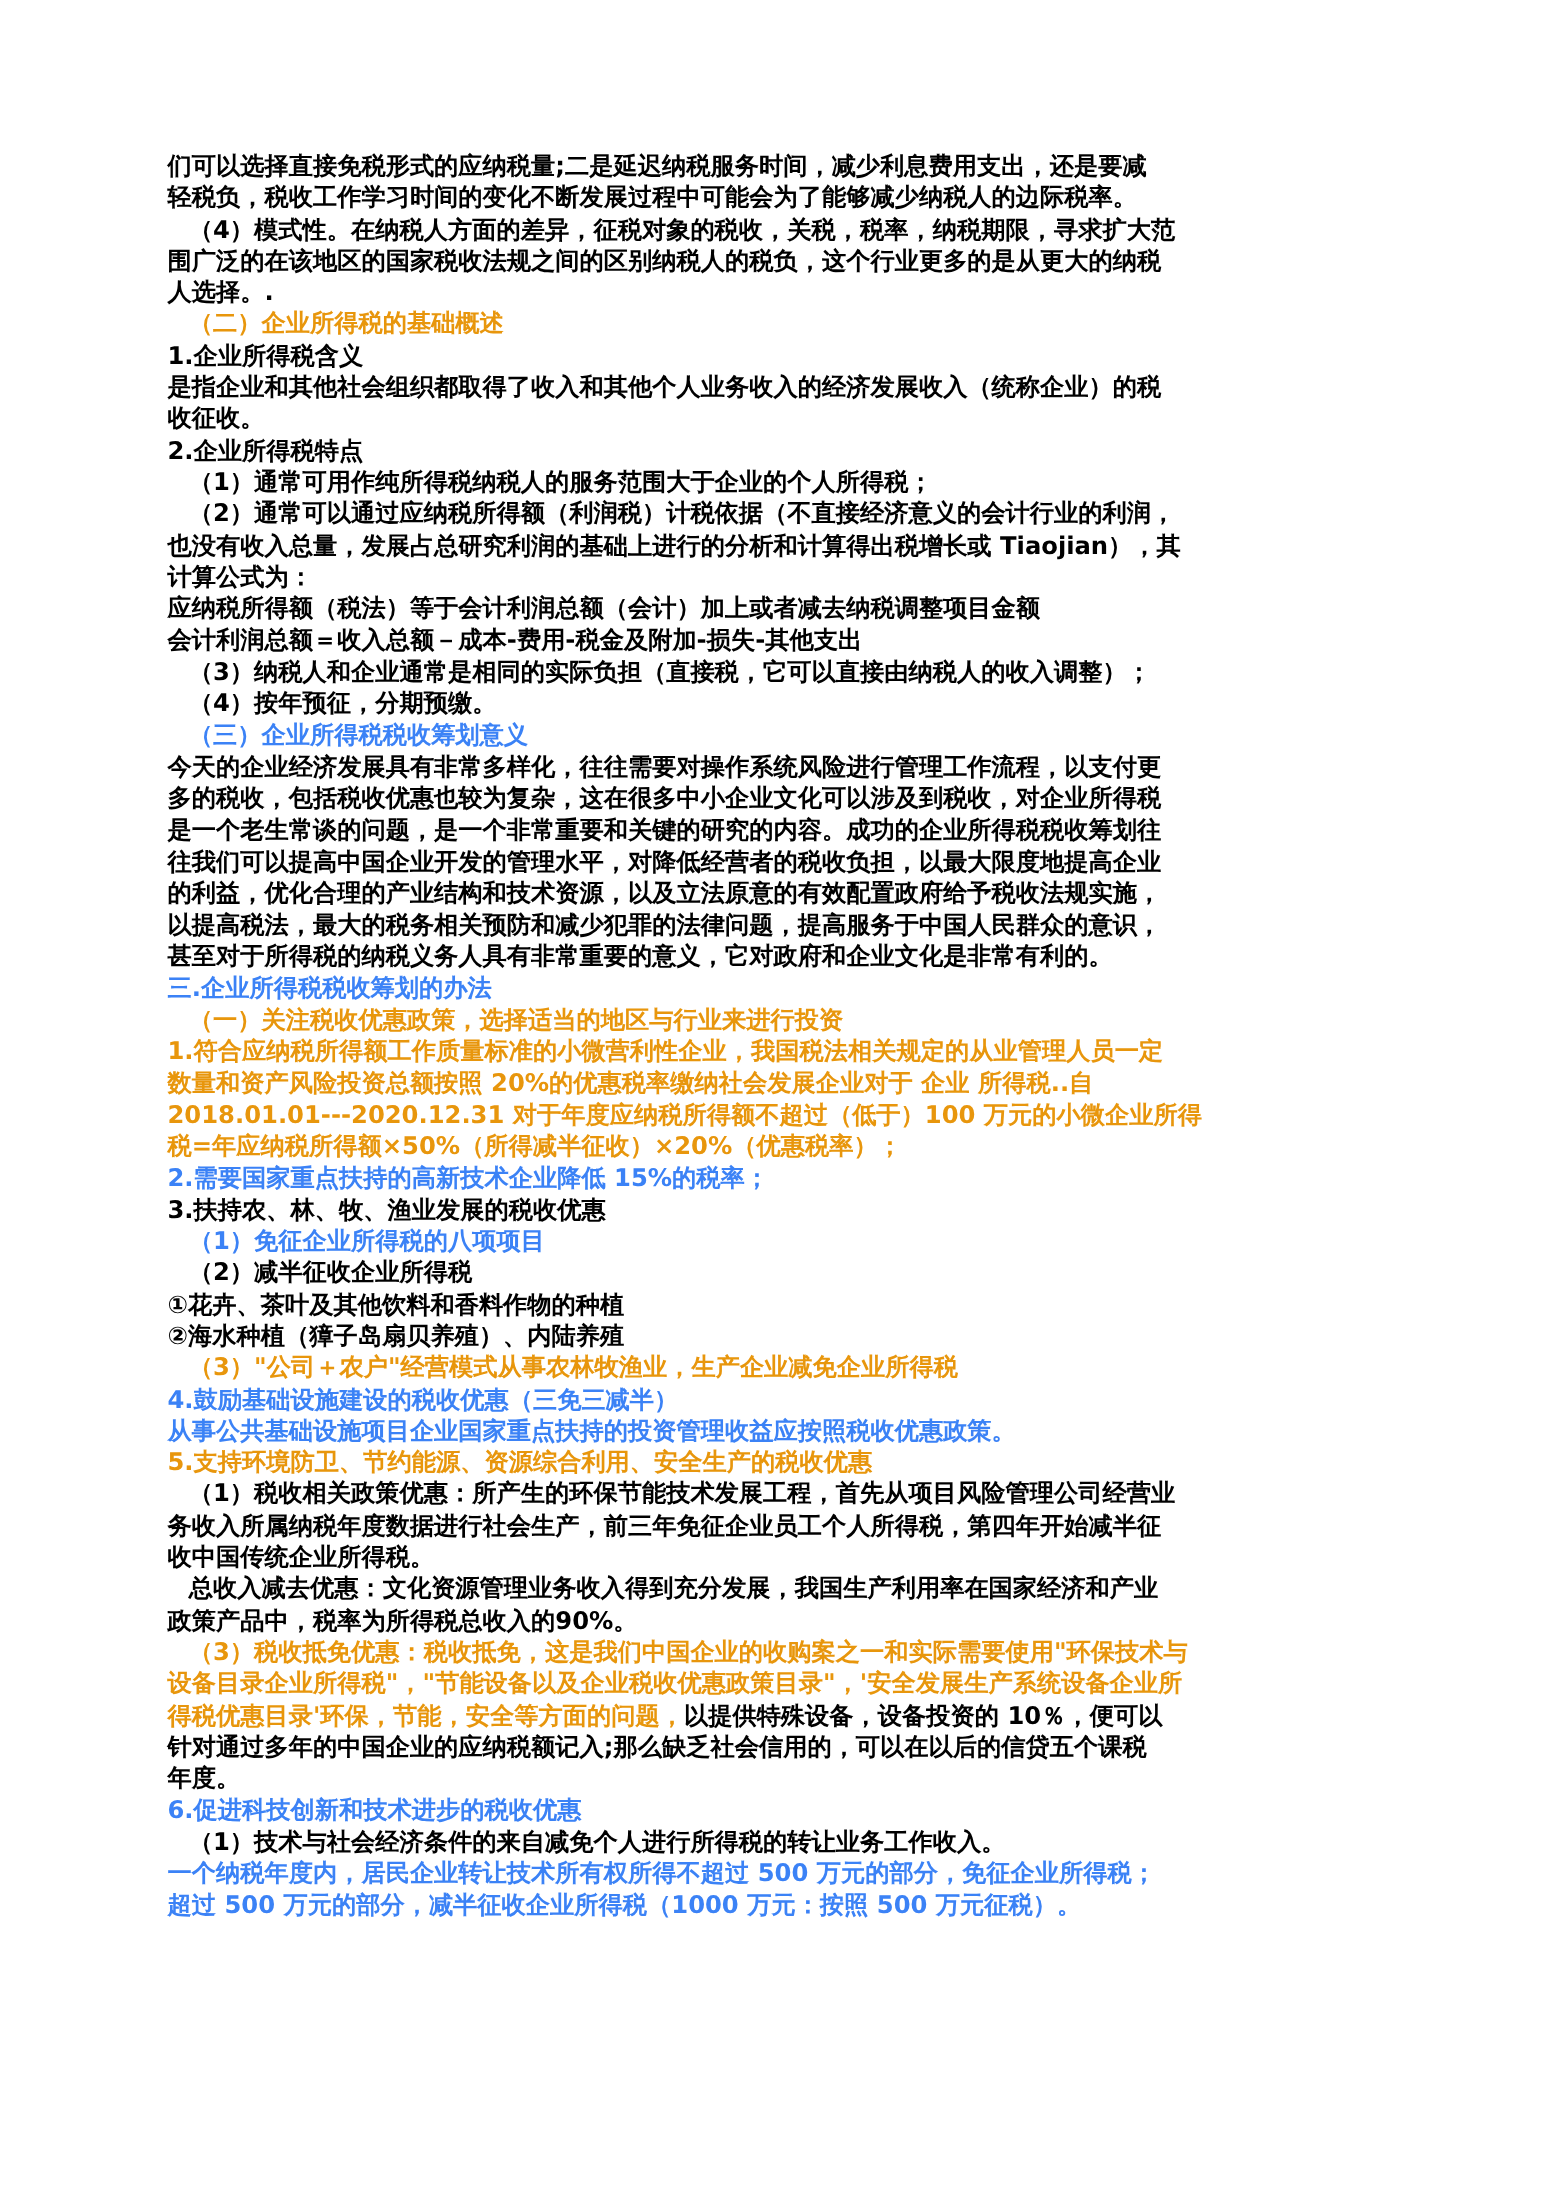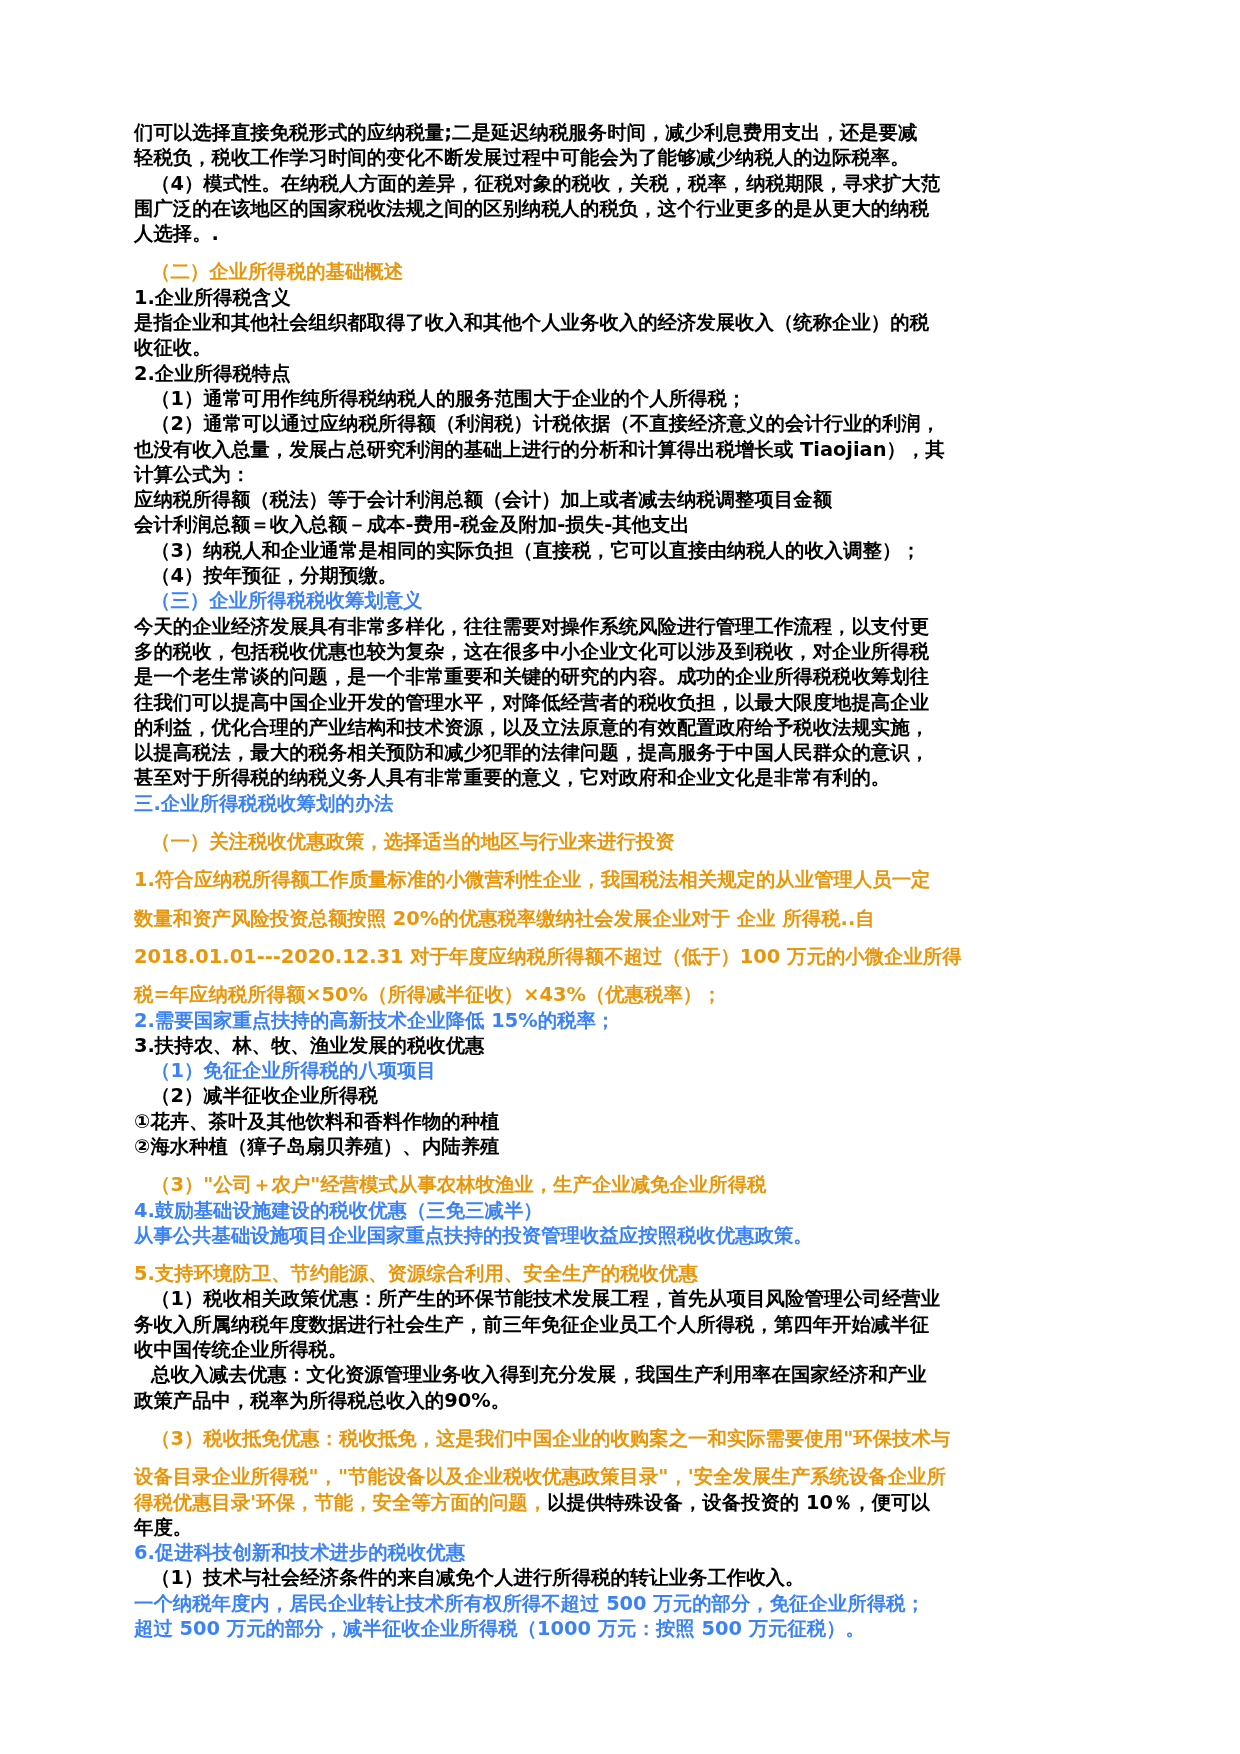--- a/index.html
+++ b/index.html
@@ -28,21 +28,21 @@
     font-size: 19.4px;
     line-height: 25.3px;
     letter-spacing: 0px;
     white-space: pre-wrap;
     word-break: break-all;
     font-weight: 600;
     margin: 0;
   }
   .blk  { color: #000000; }
   .red  { color: #3b82f6; }
-  .org  { color: #E8960C; margin-top: 13px; }
+  .org  { color: #E8960C; }
   .ind1 { text-indent: 0; padding-left: 17px; }
   .mix .seg-org { color: #E8960C; }
   .mix .seg-blk { color: #000000; margin-top: 36px; }
 </style>
 </head>
 <body>
 
 <div id="page">
   <div id="doc-body">
       <p class="ln blk">们可以选择直接免税形式的应纳税量;二是延迟纳税服务时间，减少利息费用支出，还是要减</p>
@@ -69,38 +69,39 @@
       <p class="ln blk">是一个老生常谈的问题，是一个非常重要和关键的研究的内容。成功的企业所得税税收筹划往</p>
       <p class="ln blk">往我们可以提高中国企业开发的管理水平，对降低经营者的税收负担，以最大限度地提高企业</p>
       <p class="ln blk">的利益，优化合理的产业结构和技术资源，以及立法原意的有效配置政府给予税收法规实施，</p>
       <p class="ln blk">以提高税法，最大的税务相关预防和减少犯罪的法律问题，提高服务于中国人民群众的意识，</p>
       <p class="ln blk">甚至对于所得税的纳税义务人具有非常重要的意义，它对政府和企业文化是非常有利的。</p>
       <p class="ln red">三.企业所得税税收筹划的办法</p>
       <p class="ln ind1 org">（一）关注税收优惠政策，选择适当的地区与行业来进行投资</p>
       <p class="ln org">1.符合应纳税所得额工作质量标准的小微营利性企业，我国税法相关规定的从业管理人员一定</p>
       <p class="ln org">数量和资产风险投资总额按照 20%的优惠税率缴纳社会发展企业对于 企业 所得税..自</p>
       <p class="ln org">2018.01.01---2020.12.31 对于年度应纳税所得额不超过（低于）100 万元的小微企业所得</p>
-      <p class="ln org">税=年应纳税所得额×50%（所得减半征收）×43%（优惠税率）；</p>
+      <p class="ln org">税=年应纳税所得额×50%（所得减半征收）×20%（优惠税率）；</p>
       <p class="ln red">2.需要国家重点扶持的高新技术企业降低 15%的税率；</p>
       <p class="ln blk">3.扶持农、林、牧、渔业发展的税收优惠</p>
       <p class="ln ind1 red">（1）免征企业所得税的八项项目</p>
       <p class="ln ind1 blk">（2）减半征收企业所得税</p>
       <p class="ln blk">①花卉、茶叶及其他饮料和香料作物的种植</p>
       <p class="ln blk">②海水种植（獐子岛扇贝养殖）、内陆养殖</p>
       <p class="ln ind1 org">（3）"公司＋农户"经营模式从事农林牧渔业，生产企业减免企业所得税</p>
       <p class="ln red">4.鼓励基础设施建设的税收优惠（三免三减半）</p>
       <p class="ln red">从事公共基础设施项目企业国家重点扶持的投资管理收益应按照税收优惠政策。</p>
       <p class="ln org">5.支持环境防卫、节约能源、资源综合利用、安全生产的税收优惠</p>
       <p class="ln ind1 blk">（1）税收相关政策优惠：所产生的环保节能技术发展工程，首先从项目风险管理公司经营业</p>
       <p class="ln blk">务收入所属纳税年度数据进行社会生产，前三年免征企业员工个人所得税，第四年开始减半征</p>
       <p class="ln blk">收中国传统企业所得税。</p>
       <p class="ln ind1 blk">总收入减去优惠：文化资源管理业务收入得到充分发展，我国生产利用率在国家经济和产业</p>
       <p class="ln blk">政策产品中，税率为所得税总收入的90%。</p>
       <p class="ln ind1 org">（3）税收抵免优惠：税收抵免，这是我们中国企业的收购案之一和实际需要使用"环保技术与</p>
       <p class="ln org">设备目录企业所得税"，"节能设备以及企业税收优惠政策目录"，'安全发展生产系统设备企业所</p>
       <p class="ln mix"><span class="seg-org">得税优惠目录'环保，节能，安全等方面的问题，</span><span class="seg-blk">以提供特殊设备，设备投资的 10％，便可以</span></p>
+      <p class="ln blk">针对通过多年的中国企业的应纳税额记入;那么缺乏社会信用的，可以在以后的信贷五个课税</p>
       <p class="ln blk">年度。</p>
       <p class="ln red">6.促进科技创新和技术进步的税收优惠</p>
       <p class="ln ind1 blk">（1）技术与社会经济条件的来自减免个人进行所得税的转让业务工作收入。</p>
       <p class="ln red">一个纳税年度内，居民企业转让技术所有权所得不超过 500 万元的部分，免征企业所得税；</p>
       <p class="ln red">超过 500 万元的部分，减半征收企业所得税（1000 万元：按照 500 万元征税）。</p>
     </div>
 </div>
 
 </body></html>

